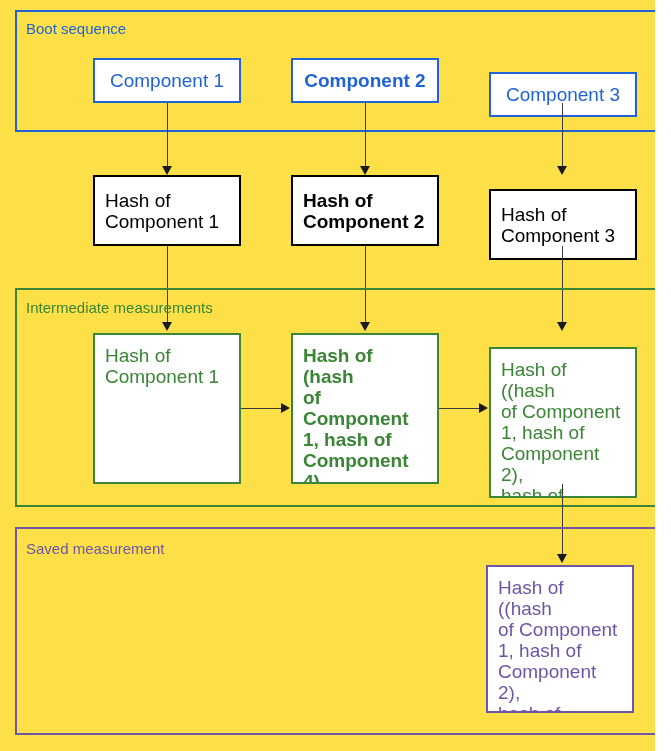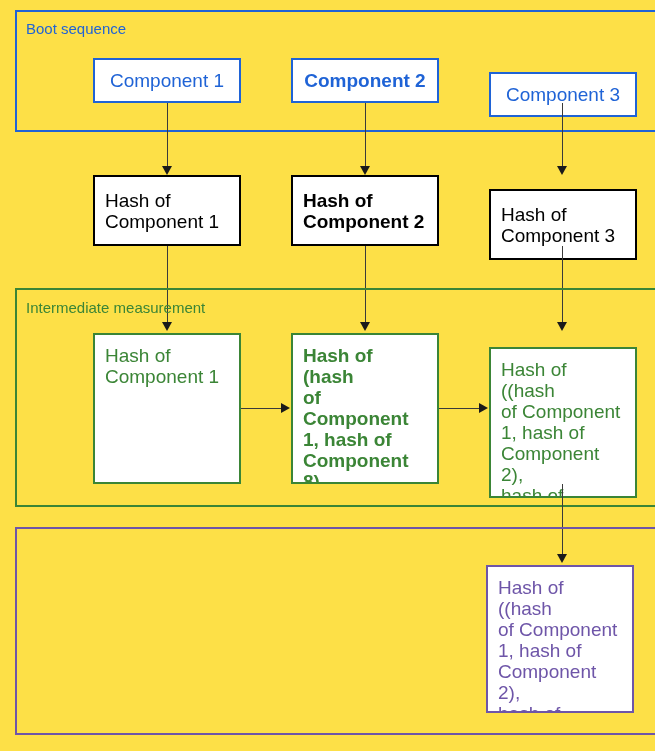--- a/index.html
+++ b/index.html
@@ -175,51 +175,52 @@
   <div class="edge-v" style="left:167px; top:246px; height:77px;"></div>
   <div class="arrow-down" style="left:162px; top:322px;"></div>
 
   <div class="edge-v" style="left:365px; top:246px; height:77px;"></div>
   <div class="arrow-down" style="left:360px; top:322px;"></div>
 
   <div class="edge-v" style="left:562px; top:246px; height:77px;"></div>
   <div class="arrow-down" style="left:557px; top:322px;"></div>
 
   <div class="group group-intermediate"></div>
-  <div class="group-title title-intermediate">Intermediate measurement</div>
+  <div class="group-title title-intermediate">Intermediate measurements</div>
 
   <div class="node node-intermediate col1">
     <span class="node-label">Hash of
 Component 1</span>
   </div>
   <div class="node node-intermediate col2">
     <span class="node-label">Hash of (hash
 of Component
 1, hash of
-Component 8)</span>
+Component 4)</span>
   </div>
   <div class="node node-intermediate col3">
     <span class="node-label">Hash of ((hash
 of Component
 1, hash of
 Component 2),
 hash of
 Component 3)</span>
   </div>
 
   <div class="edge-h" style="left:241px; top:408px; width:41px;"></div>
   <div class="arrow-right" style="left:281px; top:403px;"></div>
 
   <div class="edge-h" style="left:439px; top:408px; width:41px;"></div>
   <div class="arrow-right" style="left:479px; top:403px;"></div>
 
   <div class="edge-v" style="left:562px; top:484px; height:71px;"></div>
   <div class="arrow-down" style="left:557px; top:554px;"></div>
 
   <div class="group group-saved"></div>
+  <div class="group-title title-saved">Saved measurement</div>
 
   <div class="node node-saved">
     <span class="node-label">Hash of ((hash
 of Component
 1, hash of
 Component 2),
 hash of
 Component 3)</span>
   </div>
 

